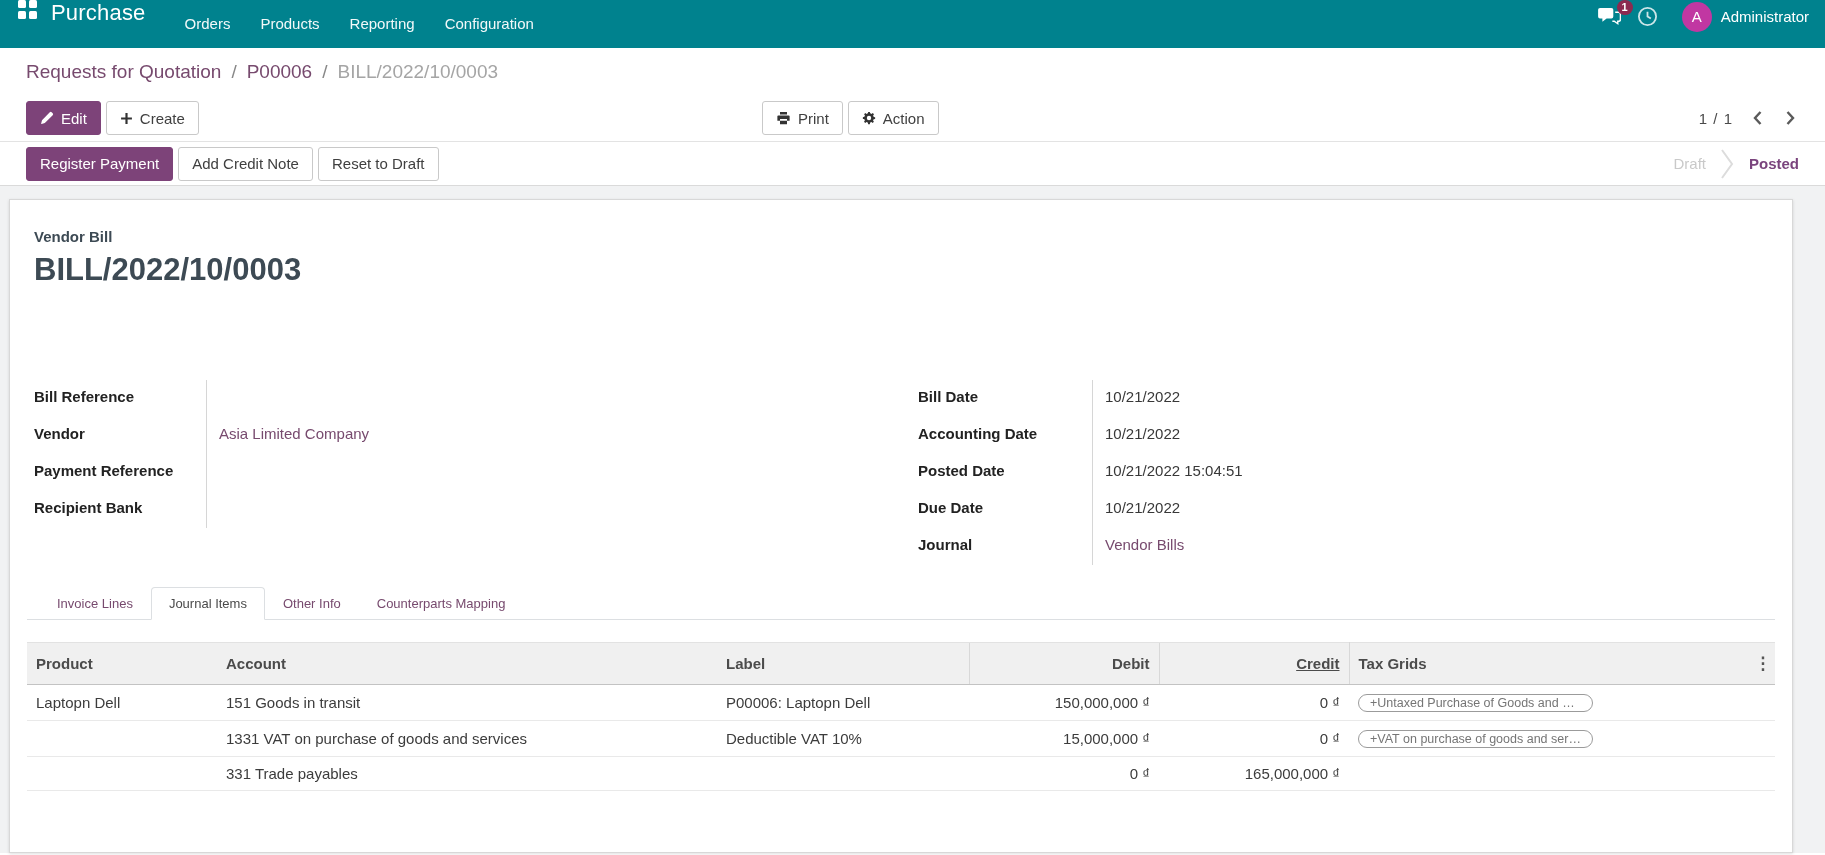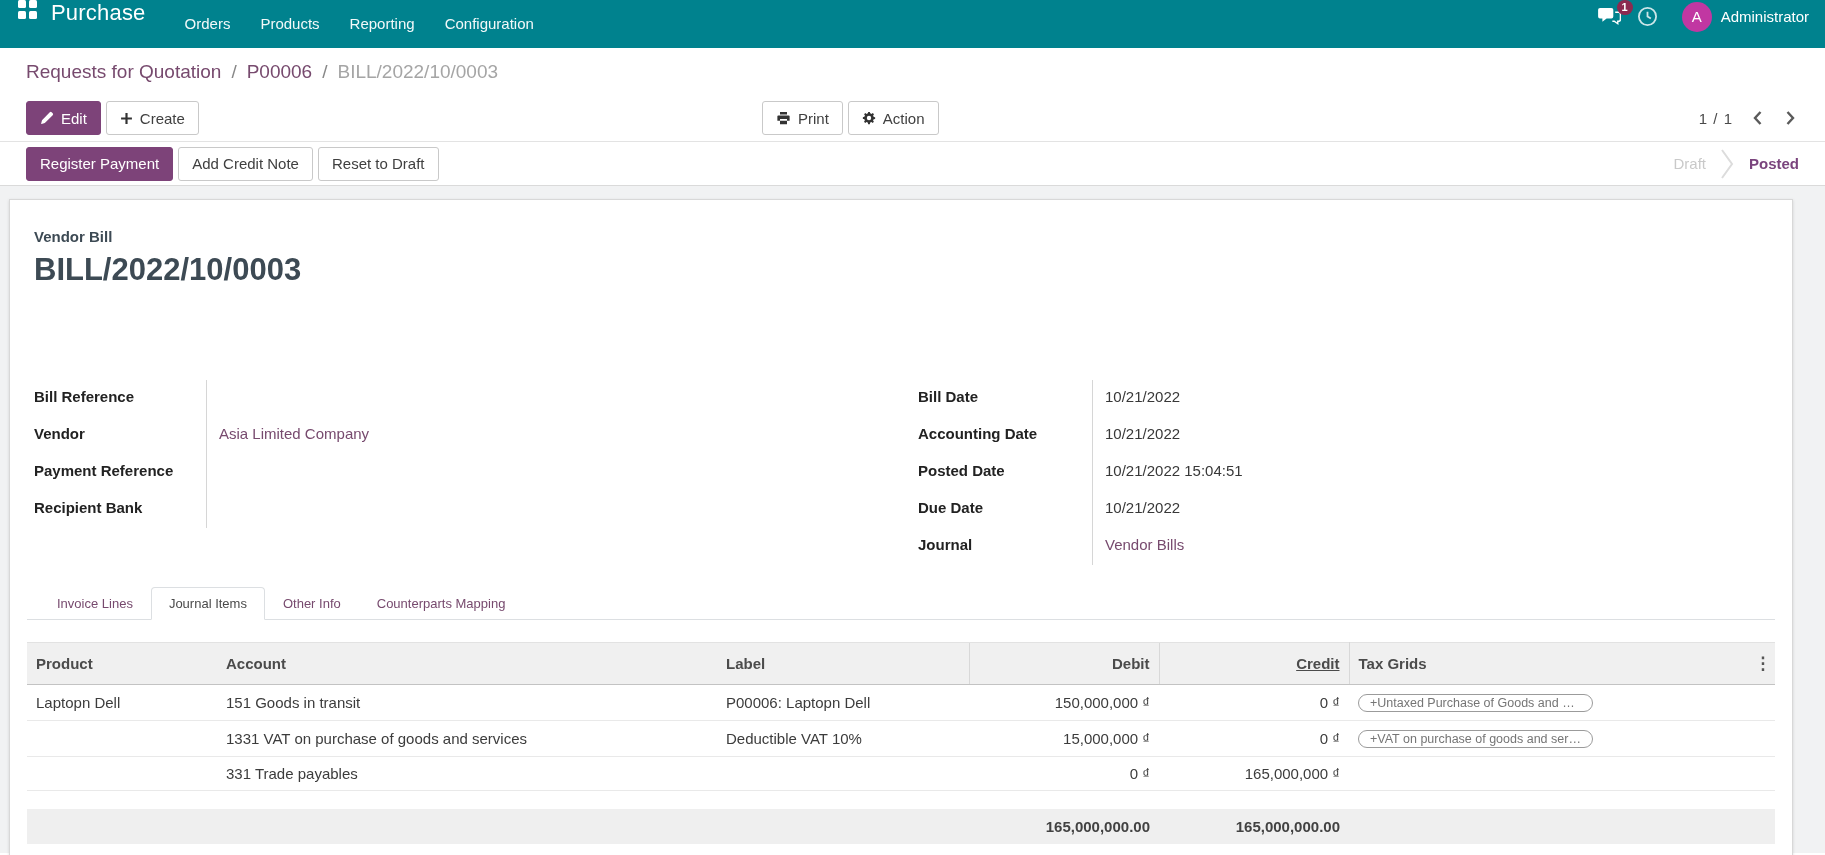--- a/index.html
+++ b/index.html
@@ -302,26 +302,17 @@
         </tr>
         <tr class="spacer">
           <td></td>
             <td></td>
             <td></td>
             <td></td>
             <td></td>
             <td></td>
             <td></td>
         </tr>
-        <tr class="totals">
-          <td></td>
-            <td></td>
-            <td></td>
-          <td class="num">165,000,000.00</td>
-          <td class="num">165,000,000.00</td>
-          <td></td>
-            <td></td>
-        </tr>
       </tbody>
     </table>
 
   </div>
 </div>
 
 </body></html>

